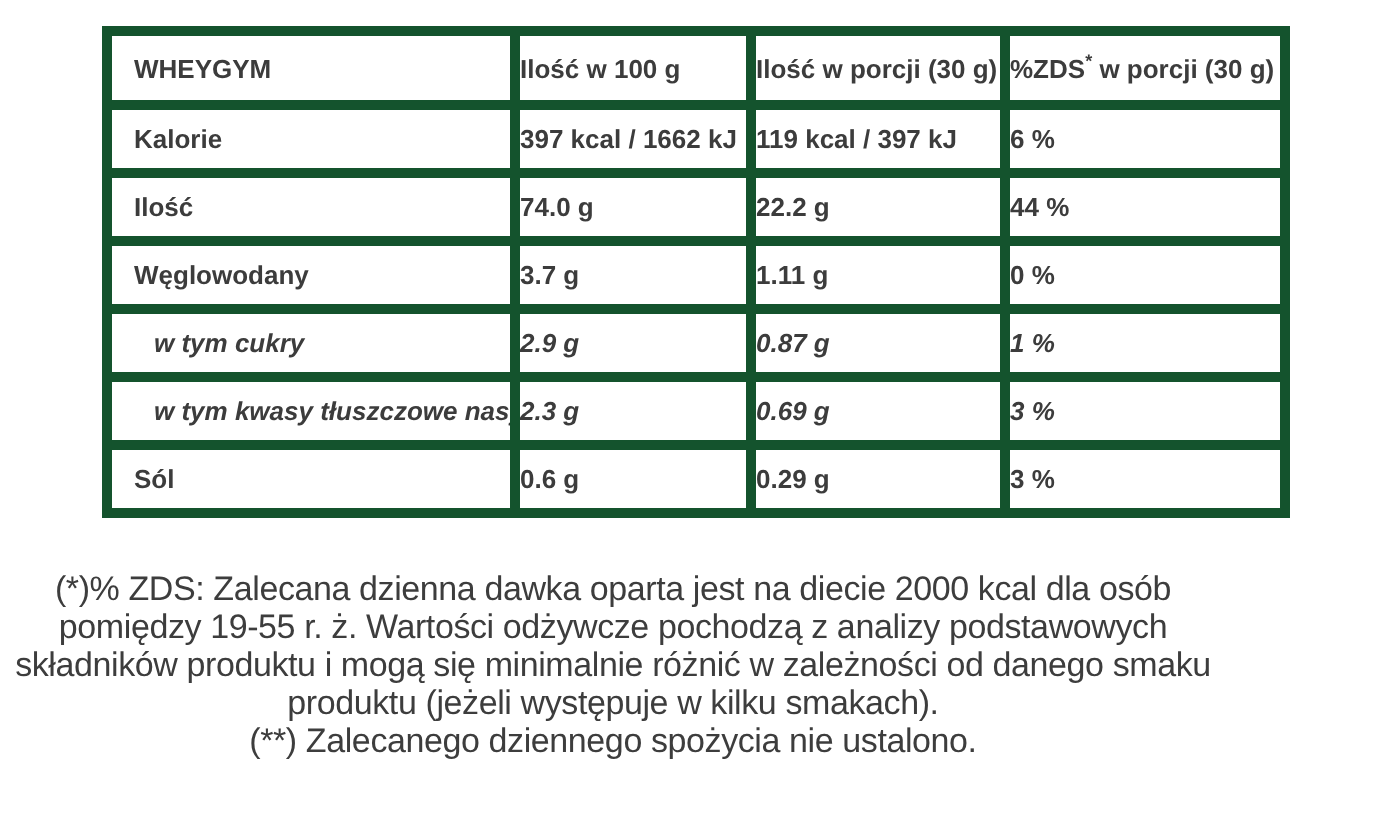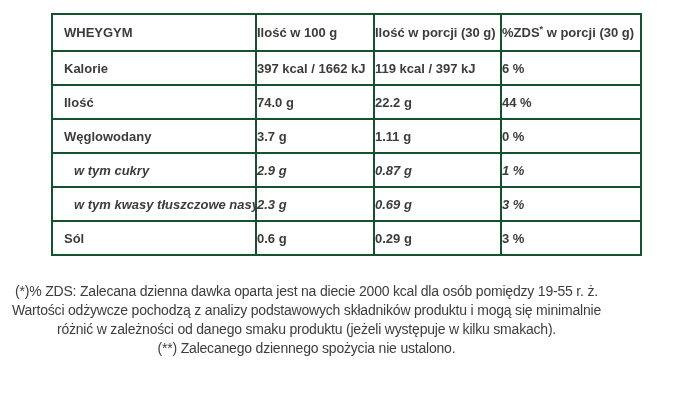--- a/index.html
+++ b/index.html
@@ -16,21 +16,21 @@
   }
   table.nutrition-table {
     border-collapse: collapse;
     table-layout: fixed;
     width: 589px;
     margin: 13px 0 0 51px;
     border-bottom: 2px solid #c9c9c9;
   }
   .nutrition-table th,
   .nutrition-table td {
-    border: 2px solid #14532d;
+    border: 5px solid #14532d;
     font-size: 13px;
     font-weight: bold;
     color: #3c3c3c;
     padding: 0;
     vertical-align: middle;
     overflow: hidden;
     white-space: nowrap;
   }
   .nutrition-table thead tr { height: 37px; }
   .nutrition-table tbody tr { height: 34px; }
@@ -46,21 +46,21 @@
   tr.sub-row .label-cell { padding-left: 21px !important; }
   .zds-sup {
     font-size: 9px;
     vertical-align: super;
     line-height: 0;
   }
   .footnotes {
     width: 613px;
     margin-top: 26px;
     text-align: center;
-    font-size: 14px;
+    font-size: 17px;
     letter-spacing: -0.2px;
     line-height: 19px;
     color: #3d3d3d;
   }
   .footnote-zds {
     margin: 0 4px;
   }
   .footnote-daily {
   }
 </style>

